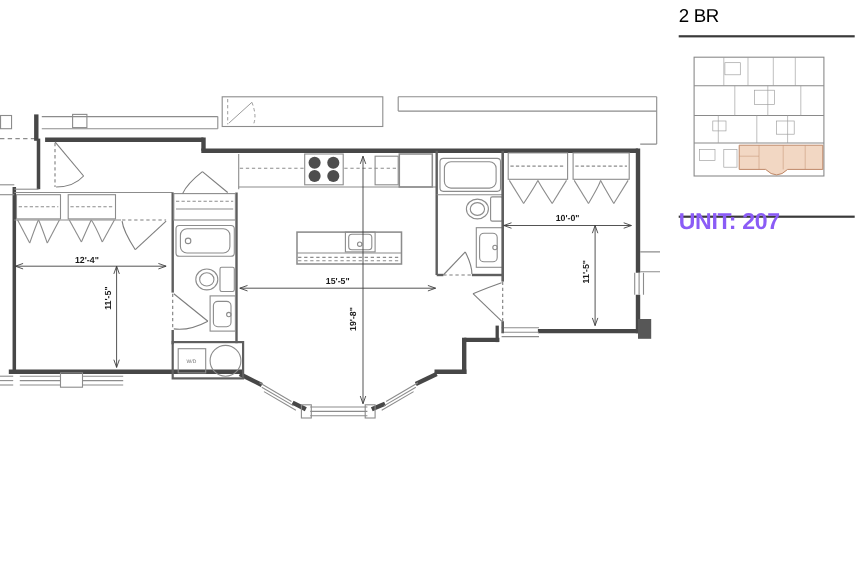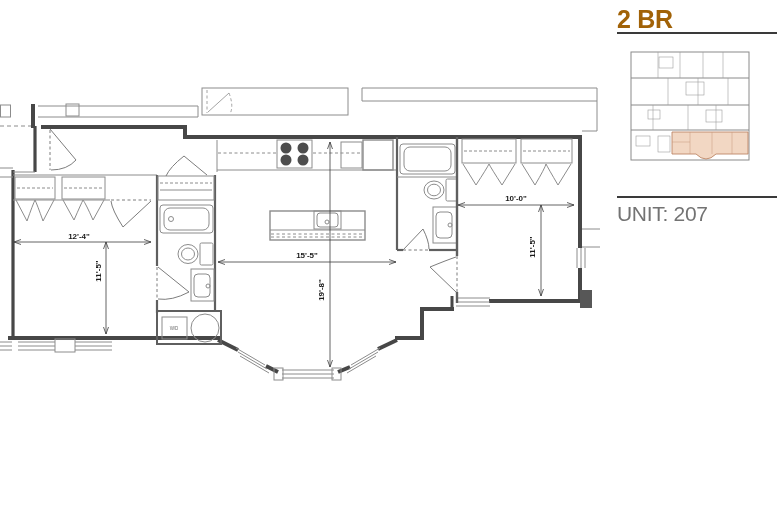--- a/index.html
+++ b/index.html
@@ -1,25 +1,25 @@
 <!DOCTYPE html>
 <html><head>
 <meta charset="utf-8">
 <style>
   html,body{margin:0;padding:0;background:#ffffff;}
   .page{position:relative;width:780px;height:517px;background:#fff;overflow:hidden;
         font-family:"Liberation Sans",sans-serif;}
   .plan-wrap{position:absolute;left:0;top:0;width:612px;height:517px;}
   .sidebar{position:absolute;left:612px;top:0;width:168px;height:517px;}
-  .side-title{position:absolute;left:5px;top:5px;font-size:25px;font-weight:700;
-              color:#a16207;letter-spacing:-0.3px;}
+  .side-title{position:absolute;left:5px;top:5px;font-size:17px;font-weight:400;
+              color:#000000;letter-spacing:-0.3px;}
   .divider{position:absolute;left:5px;width:160px;height:2px;background:#3a3a3a;}
   .div1{top:32px;} .div2{top:196px;}
-  .unit-title{position:absolute;left:5px;top:202px;font-size:21px;font-weight:400;
-              color:#737373;letter-spacing:-0.3px;}
+  .unit-title{position:absolute;left:5px;top:190px;font-size:21px;font-weight:700;
+              color:#8b5cf6;letter-spacing:-0.3px;}
   .keyplan{position:absolute;left:16px;top:48px;}
   svg text.dim{font-family:"Liberation Sans",sans-serif;font-size:8px;font-weight:700;fill:#1a1a1a;}
   svg text.tiny{font-family:"Liberation Sans",sans-serif;font-size:4.5px;fill:#6b6b6b;}
 </style>
 </head>
 <body>
 
 <div class="page">
 
   <div class="plan-wrap">

